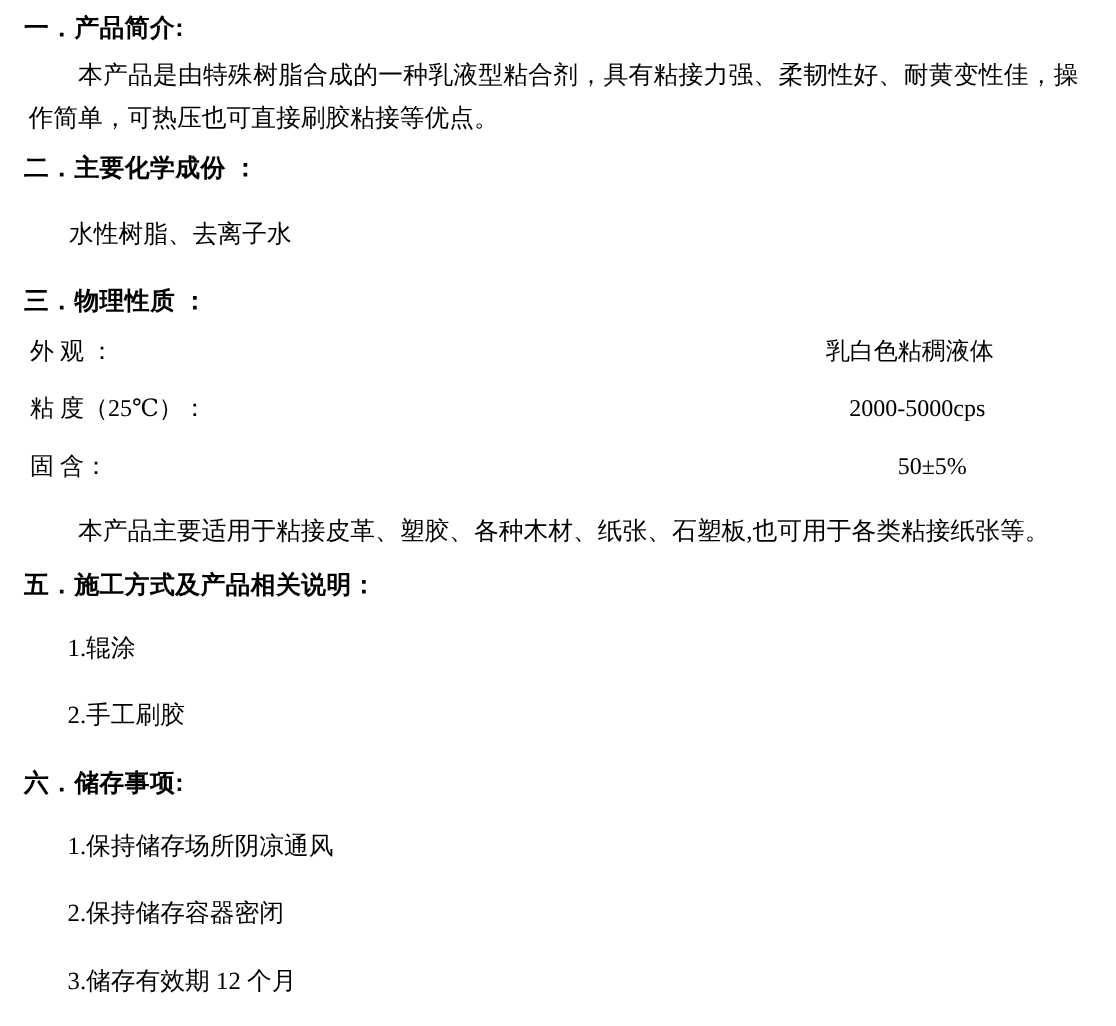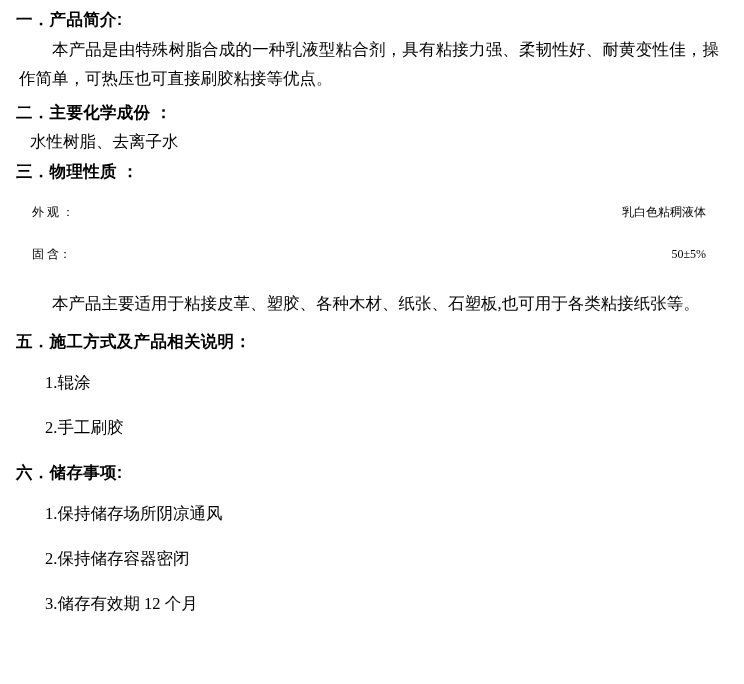--- a/index.html
+++ b/index.html
@@ -35,42 +35,42 @@
     margin: 3px;
     text-align: justify;
     text-justify: inter-ideograph;
   }
   .para.indent {
     text-indent: 2em;
   }
   .sub {
     font-size: 16.5px;
     line-height: 1.78;
-    margin: 0;
+    margin: 16px;
     padding-left: 14px;
   }
   .listitem {
     font-size: 16.5px;
     line-height: 1.95;
     margin: 13px;
     padding-left: 16px;
   }
   .spec-row {
     display: flex;
-    font-size: 12px;
+    font-size: 16px;
     line-height: 2.15;
-    margin: 16px;
+    margin: 4px;
   }
   .spec-label {
     width: 300px;
     flex: 0 0 300px;
   }
   .spec-value {
     flex: 1 1 auto;
-    text-align: right;
+    text-align: center;
   }
   .gap-sm { height: 4px; }
   .gap-md { height: 8px; }
   .v-space-1 { height: 3px; }
   .spec-value.v1 { padding-left: 175px; }
   .spec-value.v2 { padding-left: 185px; }
   .spec-value.v3 { padding-left: 205px; }
 </style>
 </head>
 <body>
@@ -87,20 +87,24 @@
 
   <div class="gap-sm"></div>
 
   <div class="heading">三．物理性质 ：</div>
 
   <div class="spec-row">
     <div class="spec-label">外  观 ：</div>
     <div class="spec-value v1">乳白色粘稠液体</div>
   </div>
   <div class="spec-row">
+    <div class="spec-label">粘  度（25℃）：</div>
+    <div class="spec-value v2">2000-5000cps</div>
+  </div>
+  <div class="spec-row">
     <div class="spec-label">固  含：</div>
     <div class="spec-value v3">50±5%</div>
   </div>
 
   <div class="v-space-1"></div>
 
   <div class="para indent">本产品主要适用于粘接皮革、塑胶、各种木材、纸张、石塑板,也可用于各类粘接纸张等。</div>
 
   <div class="gap-md"></div>
 

